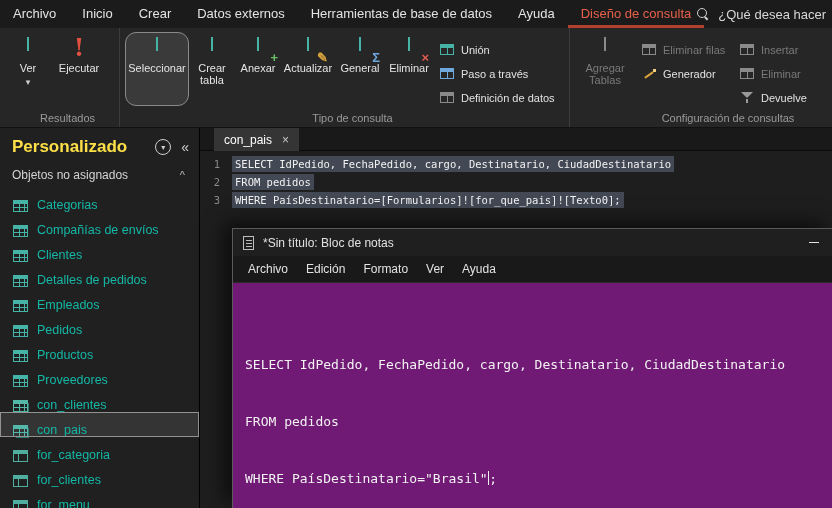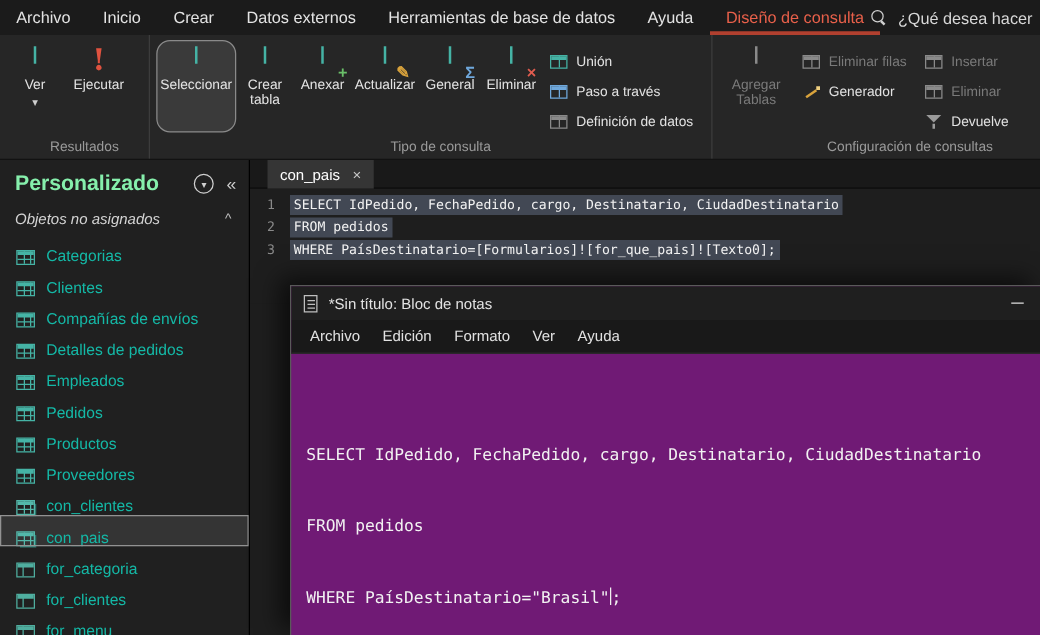--- a/index.html
+++ b/index.html
@@ -64,27 +64,27 @@
   .funnel { width:14px; height:11px; flex-shrink:0;
             background:linear-gradient(#9a9a9a,#9a9a9a) center bottom/2px 4px no-repeat; }
   .funnel::before { content:""; display:block; margin:0 auto; width:0; height:0;
                     border-left:6px solid transparent; border-right:6px solid transparent;
                     border-top:6px solid #9a9a9a; }
 
   
   .sidebar { position:absolute; left:0; top:128px; width:200px; bottom:0; background:#202020;
              border-right:1px solid #000; overflow:hidden; }
   .sb-header { display:flex; align-items:center; padding:9px 10px 6px 12px; }
-  .sb-title { font-size:17px; font-weight:bold; color:#86efac; flex:1; }
+  .sb-title { font-size:17px; font-weight:bold; color:#fde047; flex:1; }
   .circle-chevron { width:16px; height:16px; border:1px solid #cfcfcf; border-radius:50%;
                     display:flex; align-items:center; justify-content:center;
                     font-size:8px; color:#cfcfcf; margin-right:10px; }
   .shutter { font-size:14px; color:#cfcfcf; }
   .sb-section { display:flex; align-items:center; padding:5px 14px 5px 12px;
-                font-size:12px; color:#d4d4d4;font-style:italic; }
+                font-size:12px; color:#d4d4d4; }
   .sb-section-label { flex:1; }
   .sb-chevron { font-size:11px; color:#bdbdbd; }
   .sb-item { height:25px; display:flex; align-items:flex-end; gap:9px; padding-left:13px;
              font-size:12.5px; color:#14b8a6; cursor:default; }
   .sb-item.selected { background:#343434; outline:1px solid #929292; outline-offset:-1px; }
   .obj-icon { --c:#45b3a5; width:15px; height:12px; border:1px solid var(--c); flex-shrink:0;
     background:
       linear-gradient(var(--c),var(--c)) 0 0/100% 3px no-repeat,
       linear-gradient(var(--c),var(--c)) 0 6px/100% 1px no-repeat,
       linear-gradient(var(--c),var(--c)) 5px 0/1px 100% no-repeat,
@@ -250,25 +250,25 @@
       <span class="sb-section-label">Objetos no asignados</span>
       <span class="sb-chevron">^</span>
     </div>
 
     <div class="sb-item">
       <span class="obj-icon"></span>
       <span>Categorias</span>
     </div>
     <div class="sb-item">
       <span class="obj-icon"></span>
+      <span>Compañías de envíos</span>
+    </div>
+    <div class="sb-item">
+      <span class="obj-icon"></span>
       <span>Clientes</span>
-    </div>
-    <div class="sb-item">
-      <span class="obj-icon"></span>
-      <span>Compañías de envíos</span>
     </div>
     <div class="sb-item">
       <span class="obj-icon"></span>
       <span>Detalles de pedidos</span>
     </div>
     <div class="sb-item">
       <span class="obj-icon"></span>
       <span>Empleados</span>
     </div>
     <div class="sb-item">

